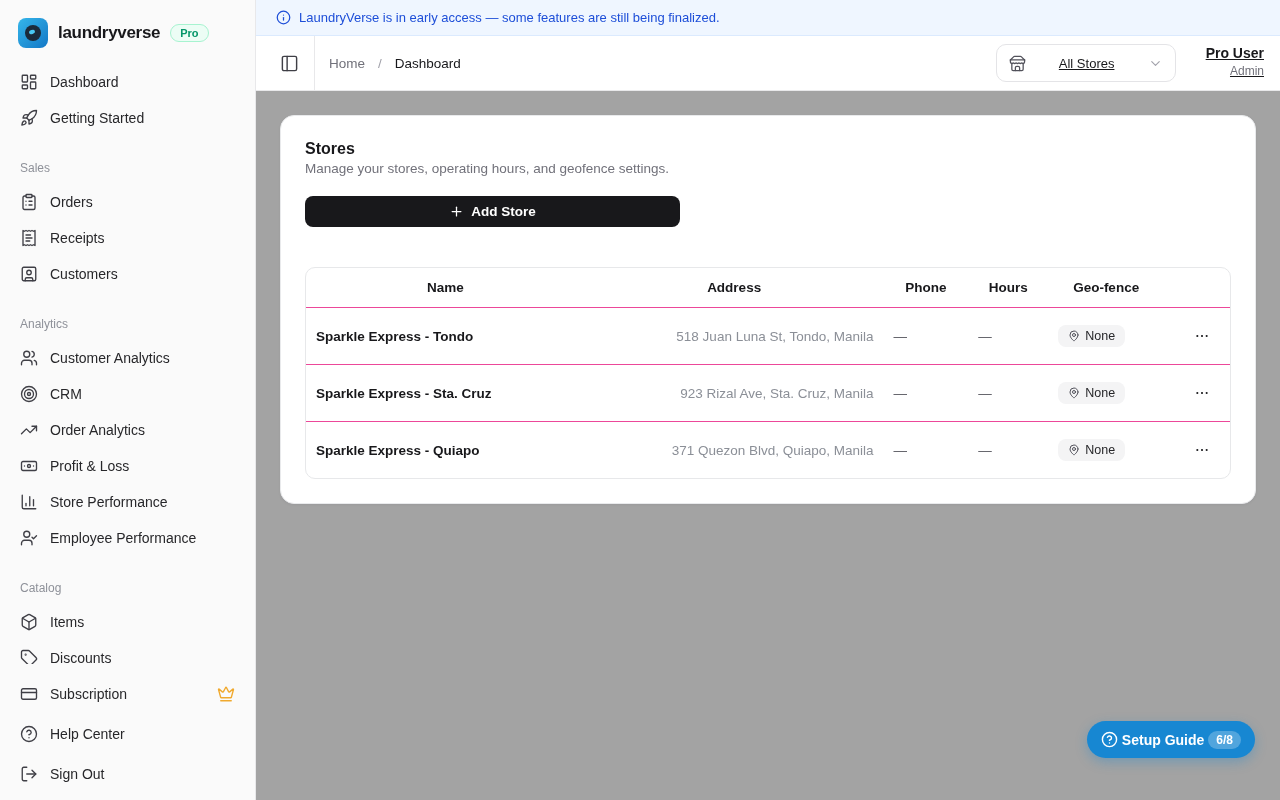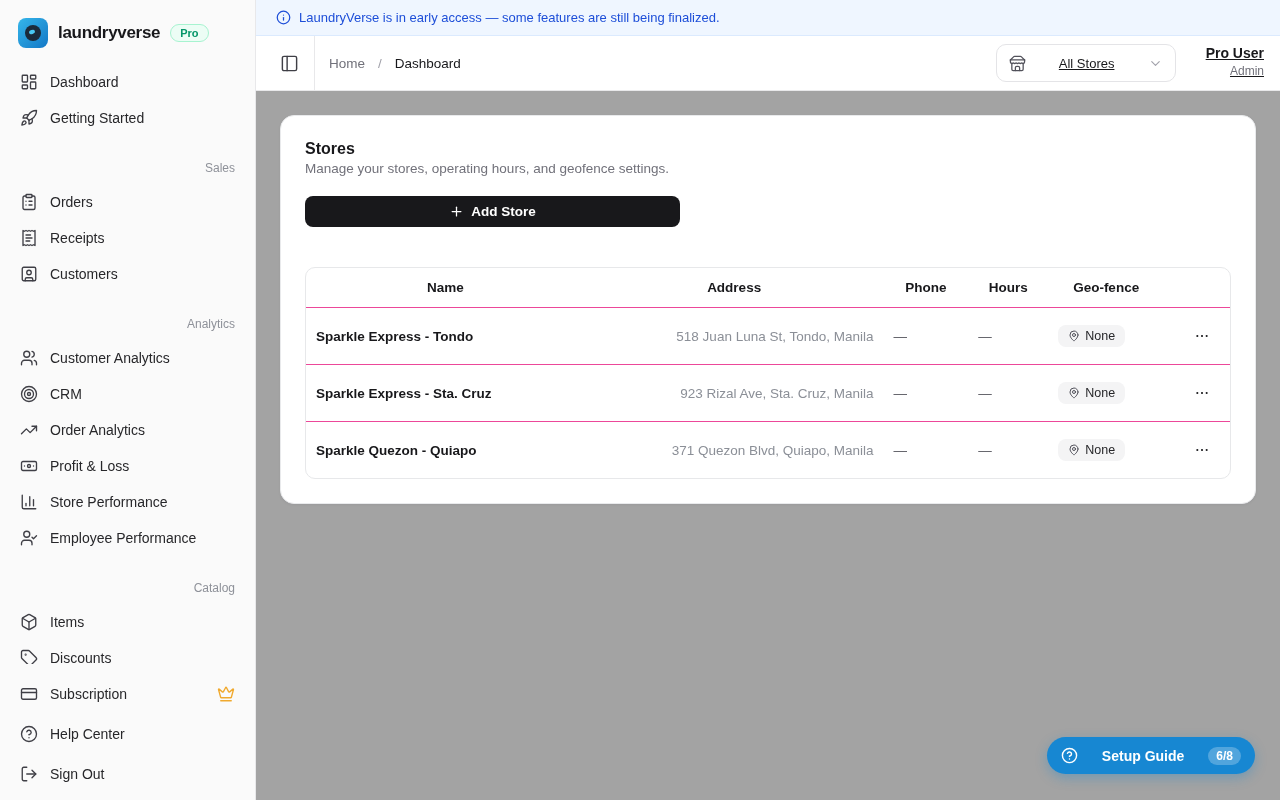--- a/index.html
+++ b/index.html
@@ -1,20 +1,20 @@
 <!DOCTYPE html>
 <html><head>
 <meta charset="utf-8">
 <style>
   * { margin:0; padding:0; box-sizing:border-box; }
   html,body { width:1280px; height:800px; overflow:hidden; }
   body { font-family:"Liberation Sans", sans-serif; display:flex; background:#fafafa; color:#18181b; }
 
   
-  .sidebar { width:256px; height:800px; background:#fafafa; border-right:1px solid #e8e8ea; display:flex; flex-direction:column; flex-shrink:0;text-align:right; }
+  .sidebar { width:256px; height:800px; background:#fafafa; border-right:1px solid #e8e8ea; display:flex; flex-direction:column; flex-shrink:0; }
   .sidebar-top { flex:1; overflow:hidden; padding:0 12px; }
   .logo-row { display:flex; align-items:center; gap:10px; padding:16px 6px 14px; height:64px; }
   .logo-mark { width:30px; height:30px; border-radius:8px; background:linear-gradient(135deg,#35b6ea 0%,#1377c6 100%); position:relative; flex-shrink:0; }
   .logo-mark::before { content:""; position:absolute; left:7px; top:7px; width:16px; height:16px; border-radius:50%; background:#1b2a3a; }
   .logo-mark::after { content:""; position:absolute; left:11px; top:12px; width:6px; height:4px; border-radius:50%; background:#49c7f2; transform:rotate(-20deg); }
   .logo-name { font-size:17px; font-weight:700; letter-spacing:-0.3px; color:#18181b; }
   .pro-pill { font-size:11px; font-weight:600; padding:2px 9px; border-radius:999px; }
 
   .nav-item { display:flex; align-items:center; gap:12px; height:36px; padding:0 8px; border-radius:8px; font-size:14px; color:#27272a; cursor:pointer; }
   .nav-label { font-size:12px; color:#8e9199; margin:24px 8px 8px; line-height:16px; }
@@ -60,21 +60,21 @@
   td.cell-name { font-weight:700; color:#18181b; }
   td.cell-addr { color:#8b8f97;text-align:right; }
   td.cell-dash { color:#52525b; }
   .geo-badge { display:inline-flex; align-items:center; gap:5px; background:#f4f4f5; border-radius:8px; padding:4px 10px; font-size:12.5px; font-weight:500; color:#27272a; }
   .geo-badge svg { width:12px; height:12px; stroke:#52525b; stroke-width:2; fill:none; stroke-linecap:round; stroke-linejoin:round; }
   .row-menu-btn { border:none; background:transparent; cursor:pointer; padding:4px; display:inline-flex; }
   .row-menu-btn svg { width:16px; height:16px; fill:#18181b; }
   td.cell-actions { text-align:right; padding-right:16px; }
   th.th-actions { width:66px; }
 
-  .setup-guide { position:absolute; right:25px; bottom:26px; height:37px; border:none; border-radius:999px; padding:0 14px 0 14px; display:flex; align-items:center; gap:24px; color:#fff; font-family:inherit; font-size:14px; font-weight:700; cursor:pointer; box-shadow:0 4px 12px rgba(23,135,210,.35); }
+  .setup-guide { position:absolute; right:25px; bottom:42px; height:37px; border:none; border-radius:999px; padding:0 14px 0 14px; display:flex; align-items:center; gap:4px; color:#fff; font-family:inherit; font-size:14px; font-weight:700; cursor:pointer; box-shadow:0 4px 12px rgba(23,135,210,.35); }
   .setup-guide svg { width:17px; height:17px; stroke:#fff; stroke-width:2; fill:none; stroke-linecap:round; stroke-linejoin:round; }
   .setup-count { background:rgba(255,255,255,.25); border-radius:999px; padding:2px 8px; font-size:12px; font-weight:700; }
 </style>
 </head>
 <body>
 
 <aside class="sidebar">
   <div class="sidebar-top">
     <div class="logo-row">
       <span class="logo-mark"></span>
@@ -345,21 +345,21 @@
                   </span></td>
               <td class="cell-actions"><button class="row-menu-btn">
                     <svg viewBox="0 0 24 24">
                       <circle cx="5" cy="12" r="1.6"></circle>
                       <circle cx="12" cy="12" r="1.6"></circle>
                       <circle cx="19" cy="12" r="1.6"></circle>
                     </svg>
                   </button></td>
             </tr>
             <tr>
-              <td class="cell-name">Sparkle Quezon - Quiapo</td>
+              <td class="cell-name">Sparkle Express - Quiapo</td>
               <td class="cell-addr">371 Quezon Blvd, Quiapo, Manila</td>
               <td class="cell-dash">—</td>
               <td class="cell-dash">—</td>
               <td><span class="geo-badge">
                     <svg viewBox="0 0 24 24">
                       <path d="M20 10c0 6-8 12-8 12s-8-6-8-12a8 8 0 0 1 16 0Z"></path>
                       <circle cx="12" cy="10" r="3"></circle>
                     </svg>
                     <span>None</span>
                   </span></td>

